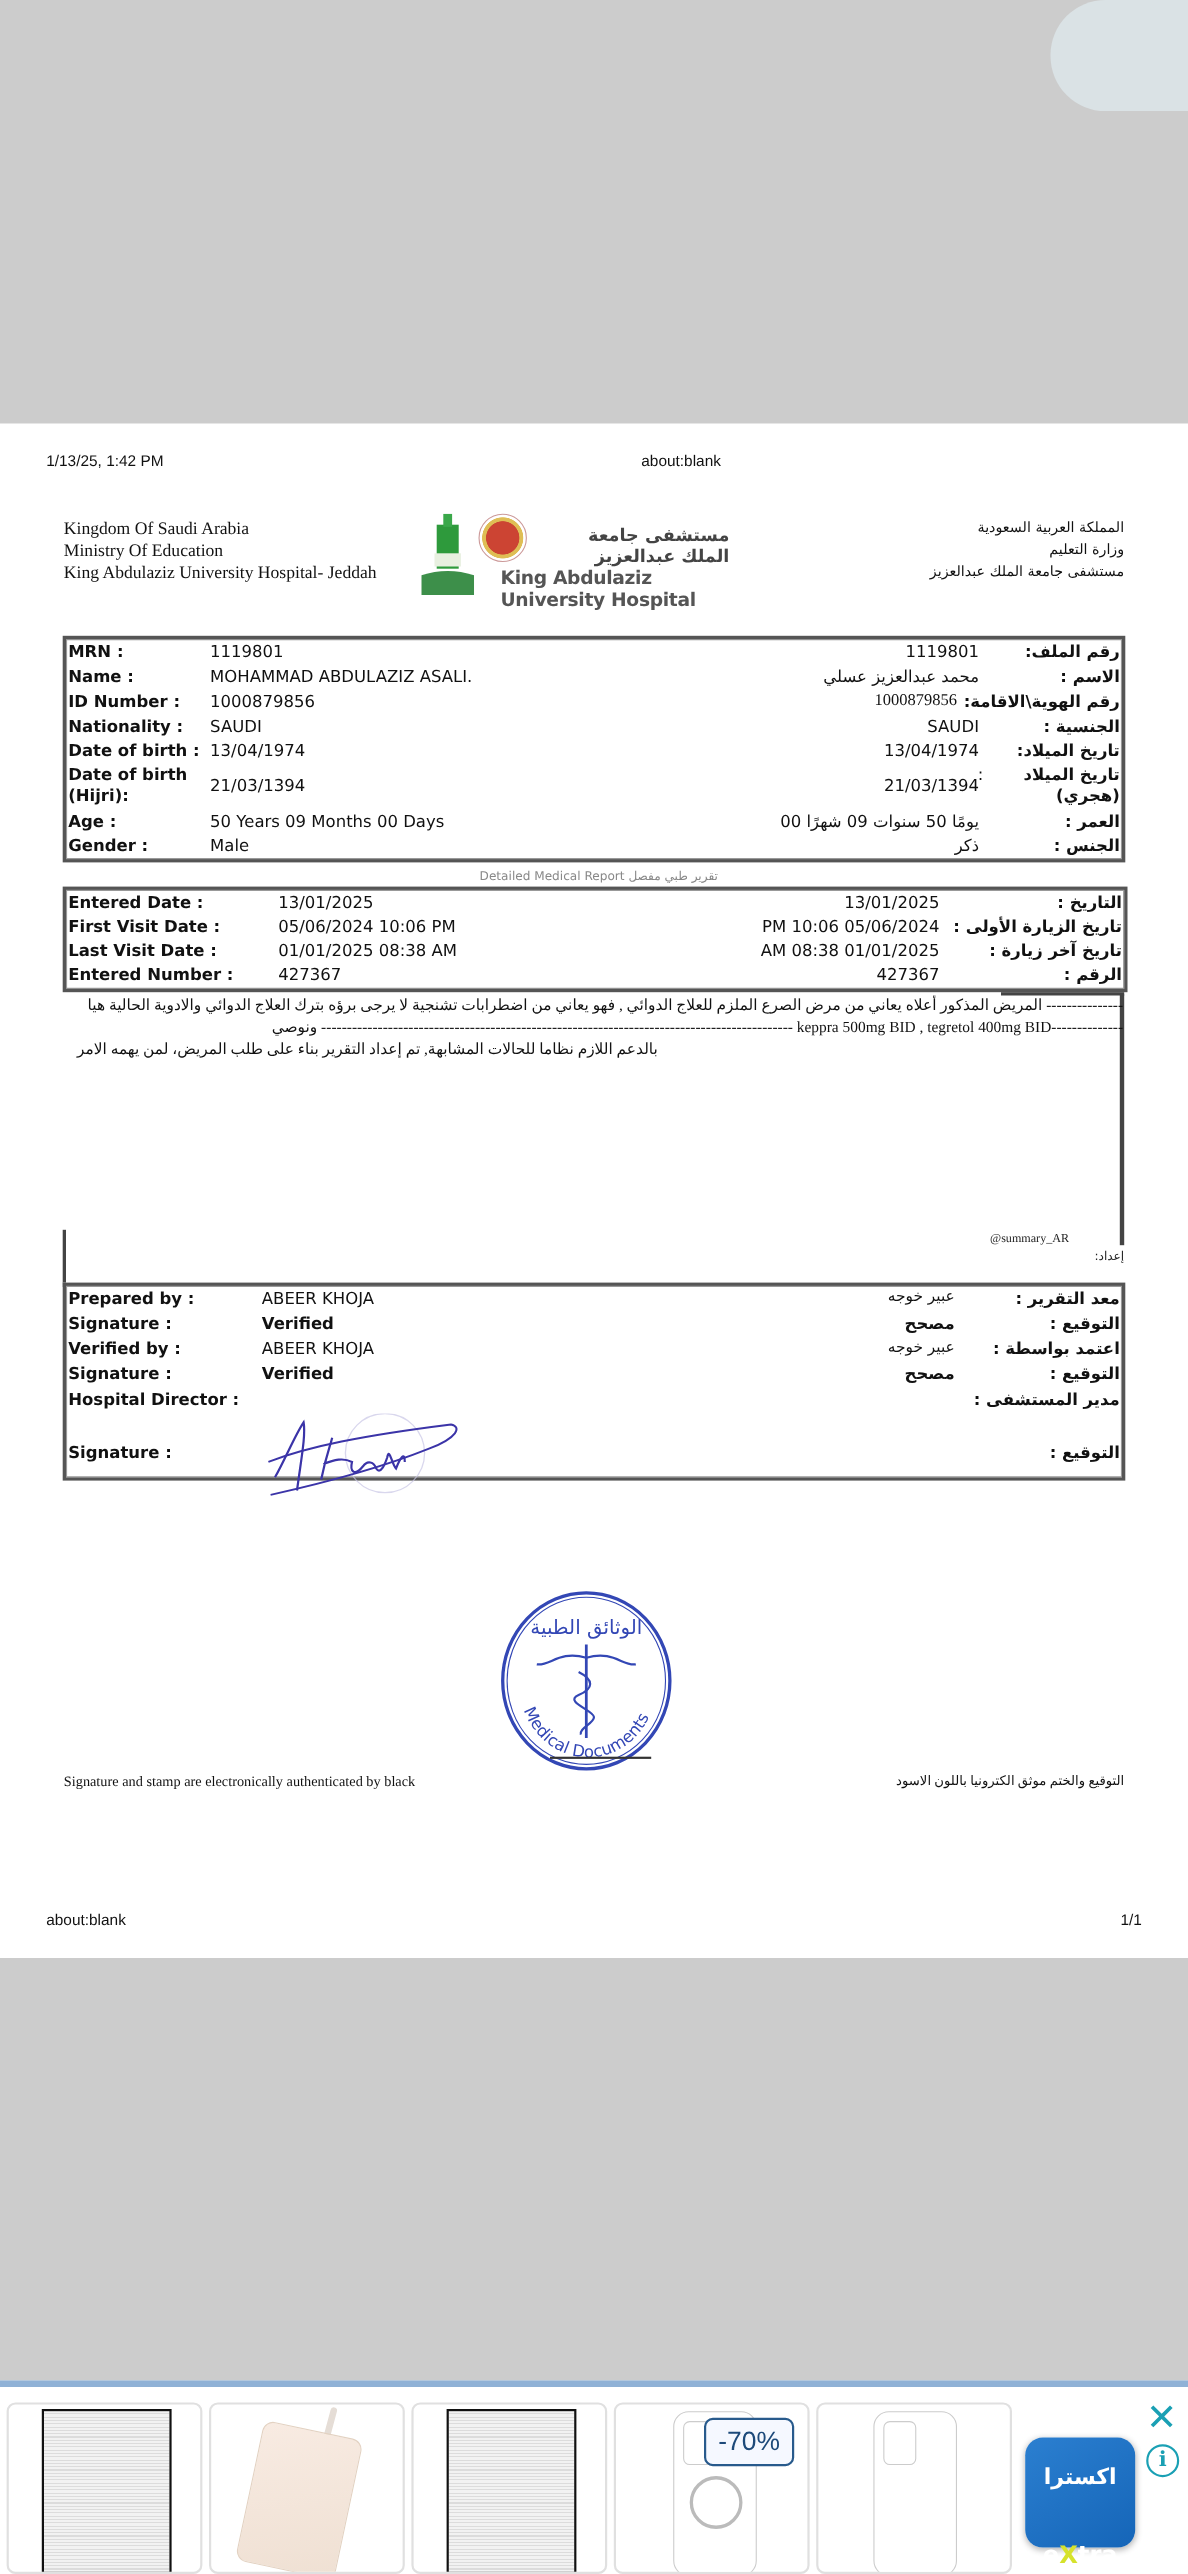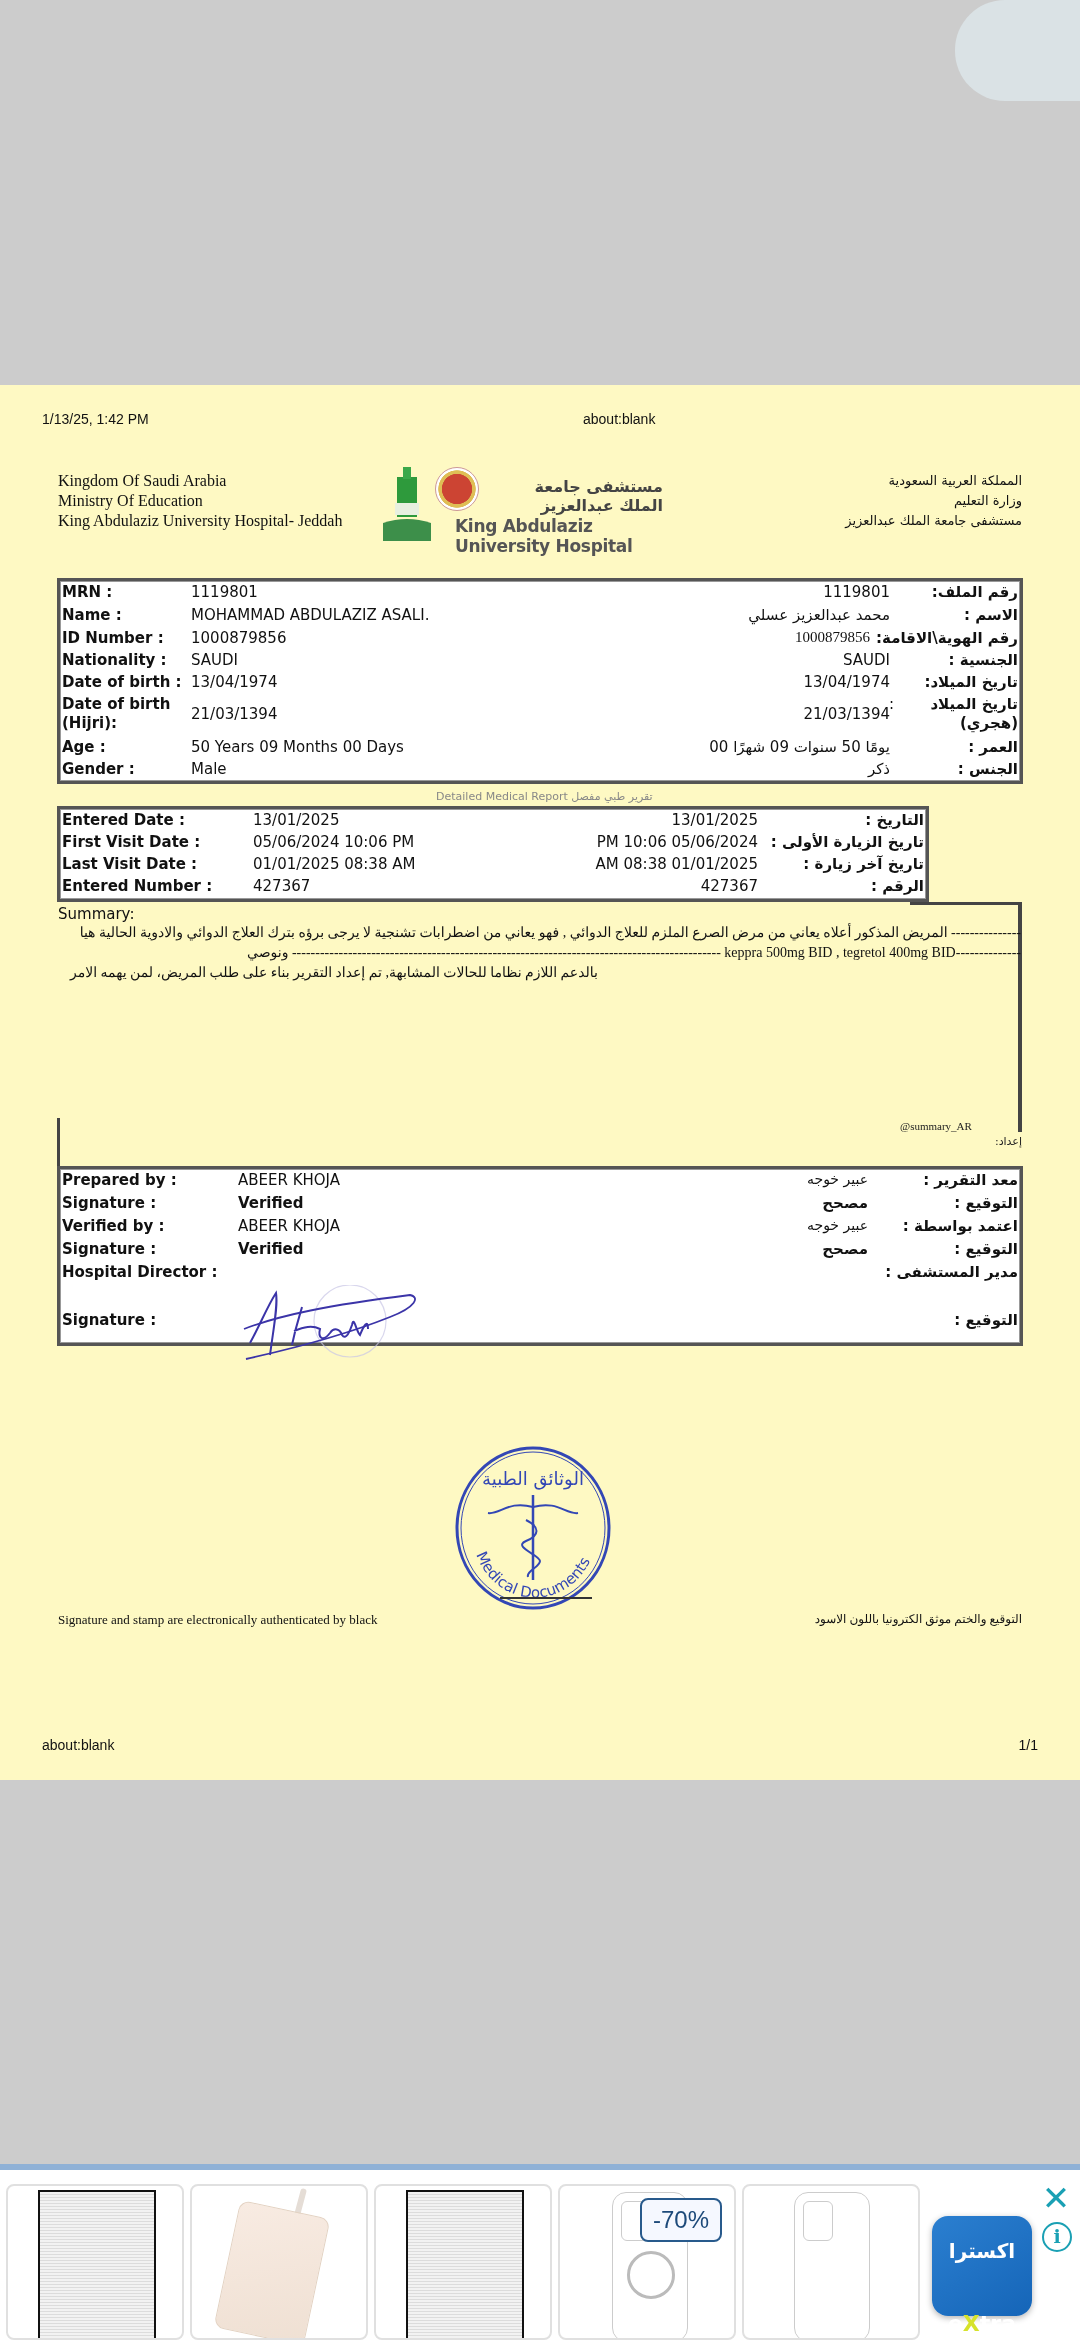--- a/index.html
+++ b/index.html
@@ -1,18 +1,18 @@
 <!DOCTYPE html>
 <html><head>
 <meta charset="utf-8">
 <style>
   * { box-sizing: border-box; margin: 0; padding: 0; }
   html, body { width: 1080px; height: 2340px; background: #cccccc; overflow: hidden; position: relative; font-family: "DejaVu Sans", sans-serif; }
   .top-pill { position: absolute; left: 955px; top: 0; width: 200px; height: 101px; background: #dae2e5; border-radius: 0 0 0 50px; border-top-left-radius: 50px; border-bottom-left-radius: 50px; }
-  .page { position: absolute; left: 0; top: 385px; width: 1080px; height: 1395px; background: #fef9c3; }
+  .page { position: absolute; left: 0; top: 385px; width: 1080px; height: 1395px; background: #ffffff; }
   .print-header { position: absolute; top: 26px; font-family: "Liberation Sans", sans-serif; font-size: 14px; color: #111; }
   .ph-left { left: 42px; }
   .ph-center { left: 583px; }
   .letterhead-en { position: absolute; left: 58px; top: 86px; font-family: "Liberation Serif", serif; font-size: 16px; line-height: 20px; color: #111; }
   .letterhead-ar { position: absolute; right: 58px; top: 86px; font-family: "DejaVu Sans", sans-serif; font-size: 13px; line-height: 20px; color: #111; text-align: right; direction: rtl; }
   .logo { position: absolute; left: 383px; top: 80px; width: 280px; height: 80px; }
   .logo-tower { position: absolute; left: 0; top: 2px; width: 48px; height: 74px; }
   .logo-emblem { position: absolute; left: 52px; top: 2px; width: 44px; height: 44px; border-radius: 50%; background: radial-gradient(circle at 50% 50%, #cc4433 0 50%, #dfbe55 52% 62%, #fff 64% 100%); border: 1px solid #c99; }
   .logo-ar { position: absolute; left: 105px; top: 12px; font-size: 16px; color: #444; direction: rtl; font-weight: bold; }
   .logo-en { position: absolute; left: 72px; top: 51px; font-size: 17px; color: #555; font-weight: bold; letter-spacing: -0.3px; }
@@ -147,21 +147,21 @@
     <div class="row" style="top:179px;">
       <span class="lbl" style="left:2px;">Gender :</span>
       <span class="val" style="left:131px;">Male</span>
       <span class="rval" style="right:130px;">ذكر</span>
       <span class="rlbl">الجنس :</span>
     </div>
   </div>
 
   <div class="report-caption">Detailed Medical Report تقرير طبي مفصل</div>
 
-  <div class="box b-thick" style="left:57px; top:421px; width:872px; height:96px;">
+  <div class="box b-thick" style="left:57px; top:421px; width:968px; height:96px;">
     <div class="row" style="top:2px;">
       <span class="lbl" style="left:2px;">Entered Date :</span>
       <span class="val" style="left:193px;">13/01/2025</span>
       <span class="rval" style="right:168px;">13/01/2025</span>
       <span class="rlbl">التاريخ :</span>
     </div>
     <div class="row" style="top:24px;">
       <span class="lbl" style="left:2px;">First Visit Date :</span>
       <span class="val" style="left:193px;">05/06/2024 10:06 PM</span>
       <span class="rval" style="right:168px;">05/06/2024 10:06 PM</span>
@@ -177,21 +177,20 @@
       <span class="lbl" style="left:2px;">Entered Number :</span>
       <span class="val" style="left:193px;">427367</span>
       <span class="rval" style="right:168px;">427367</span>
       <span class="rlbl">الرقم :</span>
     </div>
   </div>
 
   <div class="summary-top-border"></div>
   <div class="summary-right-border"></div>
   <div class="summary-area">
-    <div class="summary-title">Summary:</div>
     <div class="summary-line ar">--------------- المريض المذكور أعلاه يعاني من مرض الصرع الملزم للعلاج الدوائي , فهو يعاني من اضطرابات تشنجية لا يرجى برؤه بترك العلاج الدوائي والادوية الحالية هيا</div>
     <div class="summary-line ar">--------------keppra 500mg BID , tegretol 400mg BID -------------------------------------------------------------------------------------------- ونوصي</div>
     <div class="summary-line" style="direction:rtl; text-align:right; width:540px;">بالدعم اللازم نظاما للحالات المشابهة, تم إعداد التقرير بناء على طلب المريض، لمن يهمه الامر</div>
   </div>
   <div class="summary-left-border"></div>
   <div class="summary-ar-tag">@summary_AR</div>
   <div class="summary-ar-label">إعداد:</div>
 
   <div class="box b-thick" style="left:57px; top:781px; width:966px; height:180px;">
     <div class="row" style="top:2px;">

